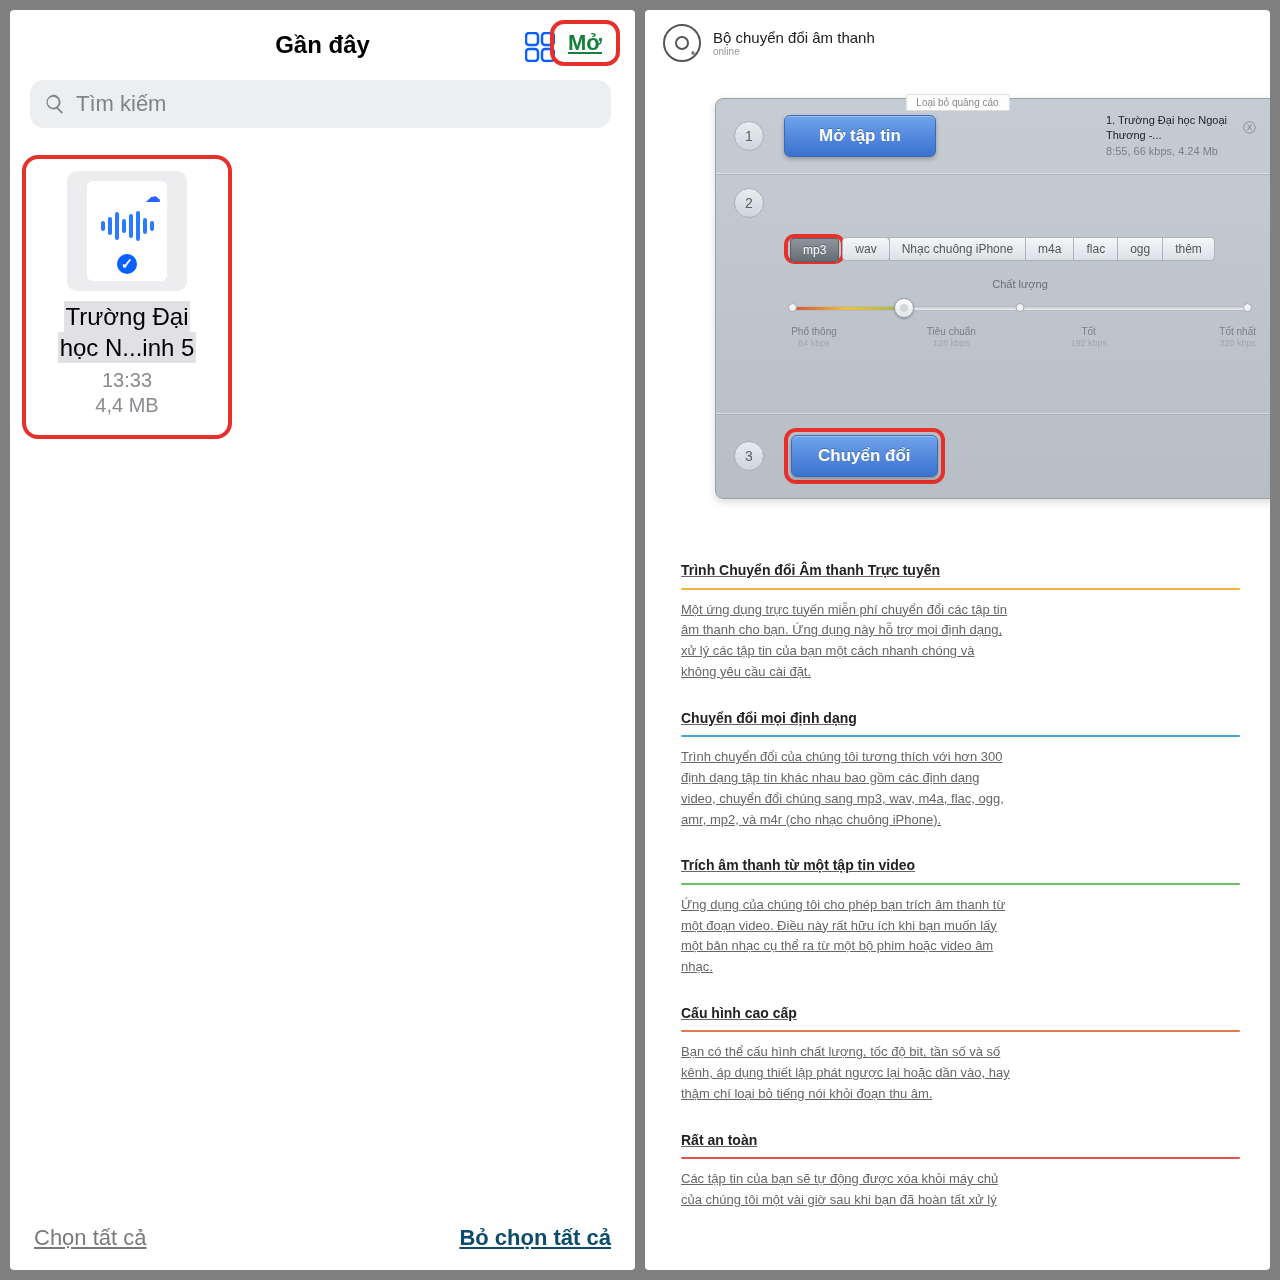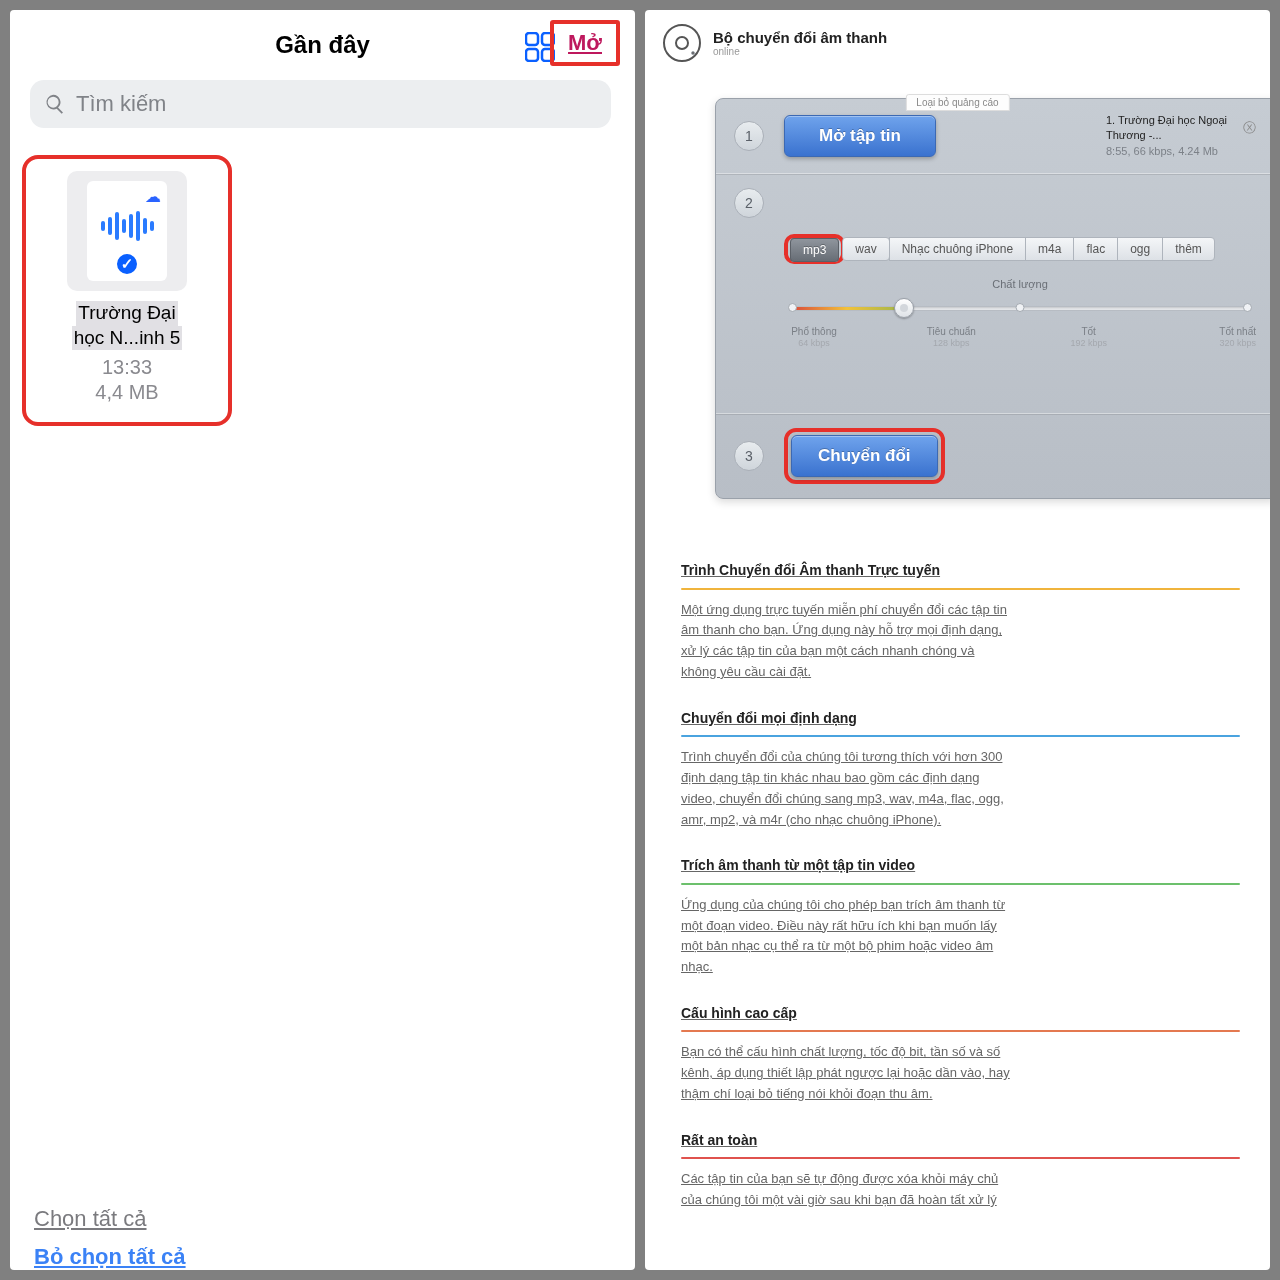--- a/index.html
+++ b/index.html
@@ -5,44 +5,44 @@
 * { margin:0; padding:0; box-sizing:border-box; font-family:-apple-system, BlinkMacSystemFont, "Segoe UI", Arial, sans-serif; }
 body { background:#808080; width:1280px; height:1280px; overflow:hidden; }
 .outer { display:flex; width:1280px; height:1280px; padding:10px; gap:10px; background:#808080; }
 .panel { background:#fff; border-radius:4px; flex:1; position:relative; overflow:hidden; }
 
 
 .left .header { display:flex; align-items:center; justify-content:center; height:70px; position:relative; }
 .left .title { font-size:24px; font-weight:700; color:#000; }
 .left .grid-icon { position:absolute; right:80px; top:22px; width:30px; height:30px; }
 .left .grid-icon svg { width:30px; height:30px; }
-.left .open-btn { position:absolute; right:15px; top:10px; border:4px solid #e6302a; border-radius:3px; padding:6px 14px; color:#be185d; font-size:22px; font-weight:600; text-decoration:underline; }
+.left .open-btn { position:absolute; right:15px; top:10px; border:4px solid #e6302a; border-radius:14px; padding:6px 14px; color:#15803d; font-size:22px; font-weight:600; text-decoration:underline; }
 .left .searchbox { margin:0 24px 20px 20px; background:#eceef0; border-radius:14px; height:48px; display:flex; align-items:center; padding:0 14px; color:#808388; font-size:22px; }
 .left .searchbox svg { width:22px; height:22px; margin-right:10px; fill:#808388; }
 .left .filebox { position:absolute; left:12px; top:145px; width:210px; border:4px solid #e6302a; border-radius:16px; padding:12px 6px 18px 6px; text-align:center; }
 .left .thumb { width:120px; height:120px; background:#ededef; border-radius:10px; margin:0 auto 10px auto; position:relative; display:flex; align-items:center; justify-content:center; }
 .left .paper { width:80px; height:100px; background:#fff; border-radius:6px; position:relative; display:flex; align-items:center; justify-content:center; }
 .left .cloud { position:absolute; top:6px; right:6px; font-size:16px; color:#2a63ff; }
 .left .bars { display:flex; align-items:center; gap:3px; height:30px; margin-top:-10px; }
 .left .bars span { width:4px; background:#2a7bff; border-radius:2px; }
 .left .check { position:absolute; bottom:4px; left:50%; transform:translateX(-50%); width:26px; height:26px; background:#0a60ff; border-radius:50%; border:3px solid #fff; display:flex; align-items:center; justify-content:center; color:#fff; font-size:15px; font-weight:bold; }
-.left .fname { font-size:19px; display:inline-block; background:#e1e0e4; padding:0 2px; line-height:1.3; }
+.left .fname { font-size:24px; display:inline-block; background:#e1e0e4; padding:0 2px; line-height:1.3; }
 .left .ftime { font-size:20px; color:#8a8a8f; margin-top:6px; }
 .left .fsize { font-size:20px; color:#8a8a8f; margin-top:2px; }
-.left .footer { position:absolute; bottom:0; left:0; right:0; height:64px; display:flex; align-items:flex-start; justify-content:space-between; padding:0 24px;flex-direction:column; }
+.left .footer { position:absolute; bottom:0; left:0; right:0; height:64px; display:flex; align-items:center; justify-content:space-between; padding:0 24px; }
 .left .footer .sel { font-size:22px; color:#7a7a7e; text-decoration:underline; }
-.left .footer .desel { font-size:22px; color:#3b82f6; font-weight:600; text-decoration:underline; }
+.left .footer .desel { font-size:22px; color:#0c4a6e; font-weight:600; text-decoration:underline; }
 
 
 .right { color:#333; }
 .right .rheader { display:flex; align-items:center; padding:14px 18px; }
 .right .disc { width:38px; height:38px; border:2px solid #555; border-radius:50%; position:relative; margin-right:12px; }
 .right .disc::after { content:''; position:absolute; width:10px; height:10px; border:2px solid #555; border-radius:50%; top:50%; left:50%; transform:translate(-50%,-50%); }
 .right .disc span.dot { position:absolute; width:4px; height:4px; background:#555; border-radius:50%; top:25px; right:4px; }
-.right .rtitle { font-size:15px; font-weight:700; color:#222; }
+.right .rtitle { font-size:15px; font-weight:400; color:#222; }
 .right .rstatus { font-size:10px; color:#999; }
 .right .adbadge { position:absolute; top:84px; left:50%; transform:translateX(-50%); font-size:10px; color:#888; background:#fdfdfd; border:1px solid #ddd; border-radius:3px 3px 0 0; padding:2px 10px; z-index:2; }
 
 .converter { margin:22px 0 0 70px; background:linear-gradient(#c6ccd3,#b8bec6); border:1px solid #9aa1aa; border-radius:8px 0 0 8px; box-shadow:0 3px 8px rgba(0,0,0,.15); overflow:hidden; width:560px; }
 .crow { display:flex; align-items:center; padding:14px 18px; position:relative; }
 .crow + .crow { border-top:1px solid rgba(255,255,255,.4); box-shadow:inset 0 1px 0 rgba(0,0,0,.1); }
 .stepnum { width:30px; height:30px; border-radius:50%; background:linear-gradient(#e8ecef,#cfd5db); border:1px solid #aab0b8; display:flex; align-items:center; justify-content:center; font-size:14px; color:#5a6068; font-weight:500; margin-right:20px; flex-shrink:0; }
 .bluebtn { background:linear-gradient(#6fa3ec,#3a72cf); color:#fff; font-size:17px; font-weight:600; padding:10px 34px; border-radius:6px; border:1px solid #3c69b3; text-shadow:0 -1px 0 rgba(0,0,0,.25); box-shadow:0 2px 4px rgba(0,0,0,.25), inset 0 1px 0 rgba(255,255,255,.35);text-align:center; }
 .fileinfo { margin-left:auto; font-size:11px; color:#4b5058; line-height:1.4; width:150px; }
 .fileinfo .fn { font-weight:400; color:#222; display:flex; align-items:center; gap:4px;}

